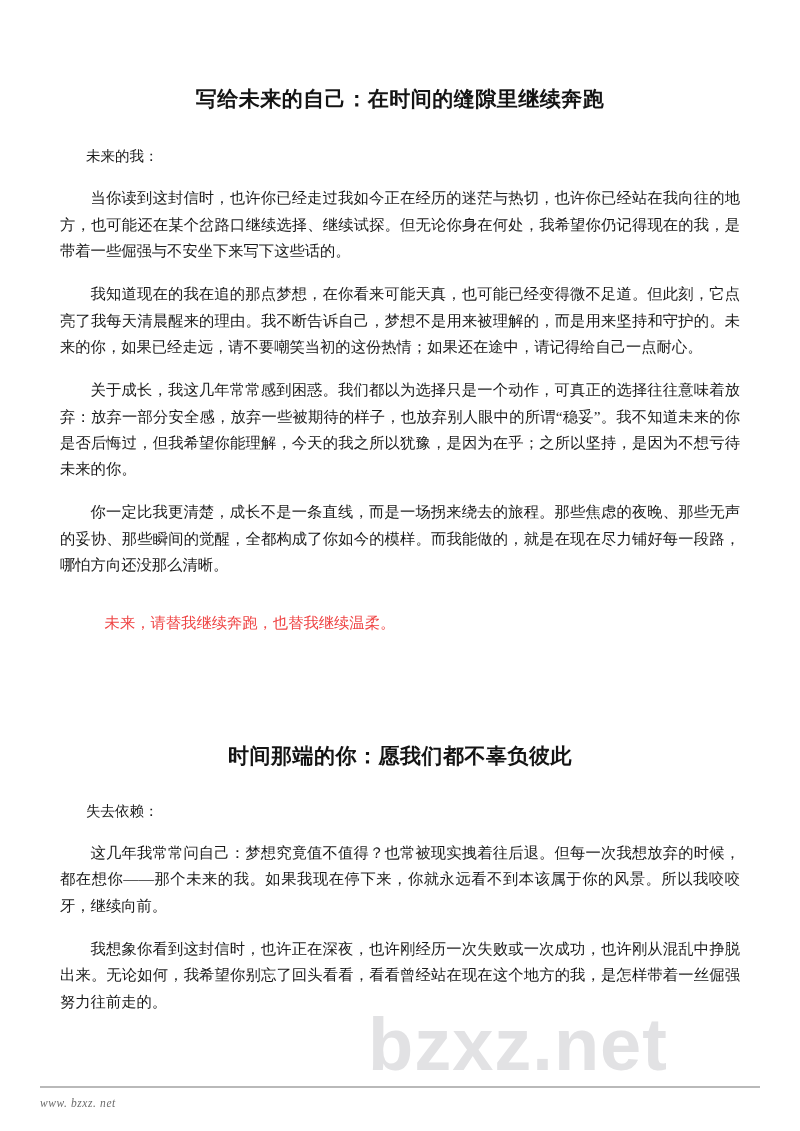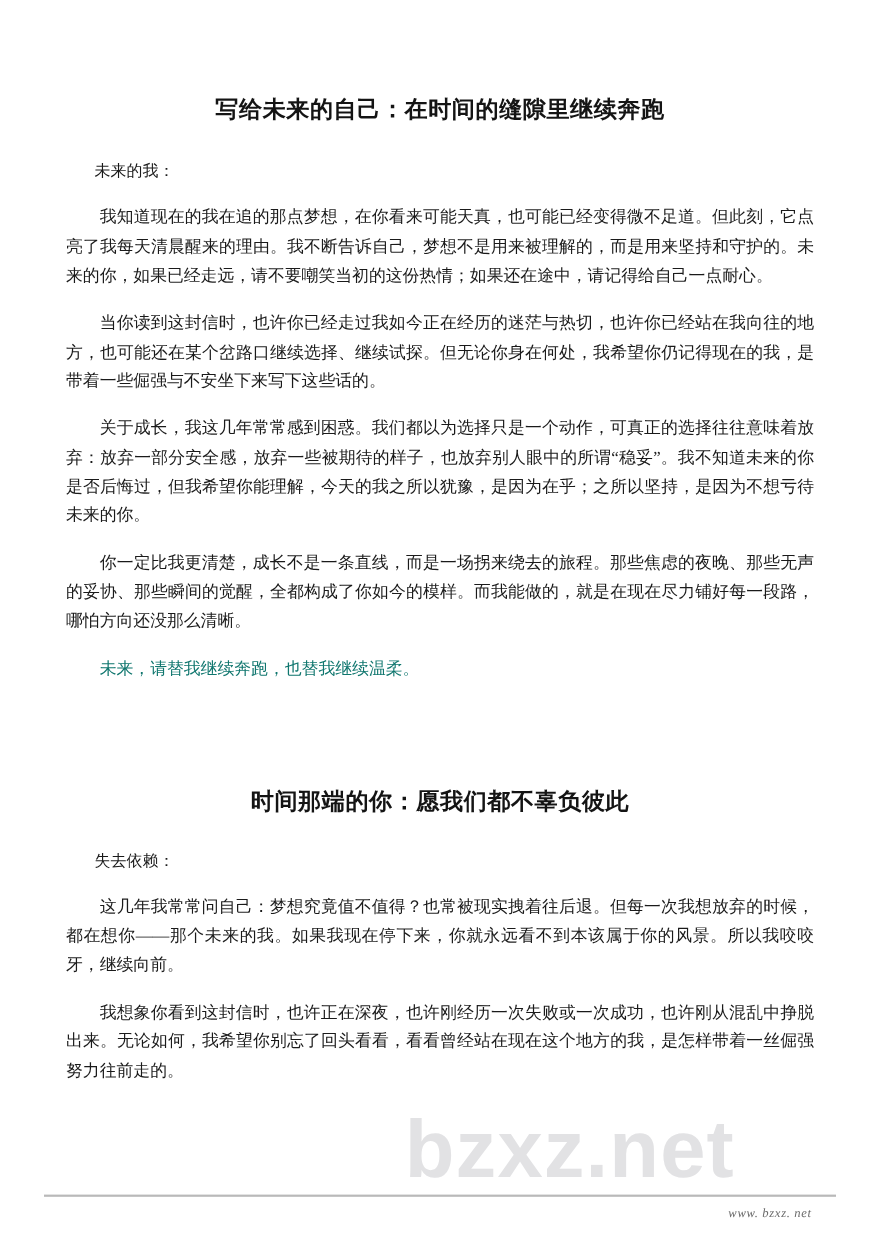--- a/index.html
+++ b/index.html
@@ -73,46 +73,46 @@
     padding-top: 17px;
     font-size: 15.3px;
     line-height: 1.72;
     text-indent: 2em;
     text-align: justify;
     text-justify: inter-ideograph;
     color: #1a1a1a;
   }
 
   .closing {
-    margin: 0;
+    margin: 14px;
     padding-top: 18px;
     font-size: 15.3px;
     line-height: 1.72;
     text-indent: 2em;
-    color: #0f766e;
+    color: #ef4444;
   }
 
   .section-gap { height: 34px; }
 
   
   .footer {
     position: absolute;
     left: 40px;
     right: 40px;
     bottom: 22px;
     z-index: 2;
   }
   .footer-rule {
     height: 2px;
     background: #b9b9b9;
     width: 100%;
   }
   .footer-url {
     margin-top: 9px;
-    text-align: right;
+    text-align: left;
     padding-right: 22px;
     font-family: "Liberation Serif", "DejaVu Serif", serif;
     font-style: italic;
     font-size: 11.5px;
     letter-spacing: 0.6px;
     color: #6b6b6b;
   }
 </style>
 </head>
 <body>
@@ -122,22 +122,22 @@
   <div class="watermark">bzxz.net</div>
 
   <div class="content">
 
     <div class="section-1">
 
       <h1 class="doc-title">写给未来的自己：在时间的缝隙里继续奔跑</h1>
 
       <p class="salutation">未来的我：</p>
 
+      <p class="para">当你读到这封信时，也许你已经走过我如今正在经历的迷茫与热切，也许你已经站在我向往的地方，也可能还在某个岔路口继续选择、继续试探。但无论你身在何处，我希望你仍记得现在的我，是带着一些倔强与不安坐下来写下这些话的。</p>
       <p class="para">我知道现在的我在追的那点梦想，在你看来可能天真，也可能已经变得微不足道。但此刻，它点亮了我每天清晨醒来的理由。我不断告诉自己，梦想不是用来被理解的，而是用来坚持和守护的。未来的你，如果已经走远，请不要嘲笑当初的这份热情；如果还在途中，请记得给自己一点耐心。</p>
-      <p class="para">当你读到这封信时，也许你已经走过我如今正在经历的迷茫与热切，也许你已经站在我向往的地方，也可能还在某个岔路口继续选择、继续试探。但无论你身在何处，我希望你仍记得现在的我，是带着一些倔强与不安坐下来写下这些话的。</p>
       <p class="para">关于成长，我这几年常常感到困惑。我们都以为选择只是一个动作，可真正的选择往往意味着放弃：放弃一部分安全感，放弃一些被期待的样子，也放弃别人眼中的所谓“稳妥”。我不知道未来的你是否后悔过，但我希望你能理解，今天的我之所以犹豫，是因为在乎；之所以坚持，是因为不想亏待未来的你。</p>
       <p class="para">你一定比我更清楚，成长不是一条直线，而是一场拐来绕去的旅程。那些焦虑的夜晚、那些无声的妥协、那些瞬间的觉醒，全都构成了你如今的模样。而我能做的，就是在现在尽力铺好每一段路，哪怕方向还没那么清晰。</p>
 
       <p class="closing">未来，请替我继续奔跑，也替我继续温柔。</p>
     </div>
 
     <div class="section-gap"></div>
 
     <div class="section-2">
 

